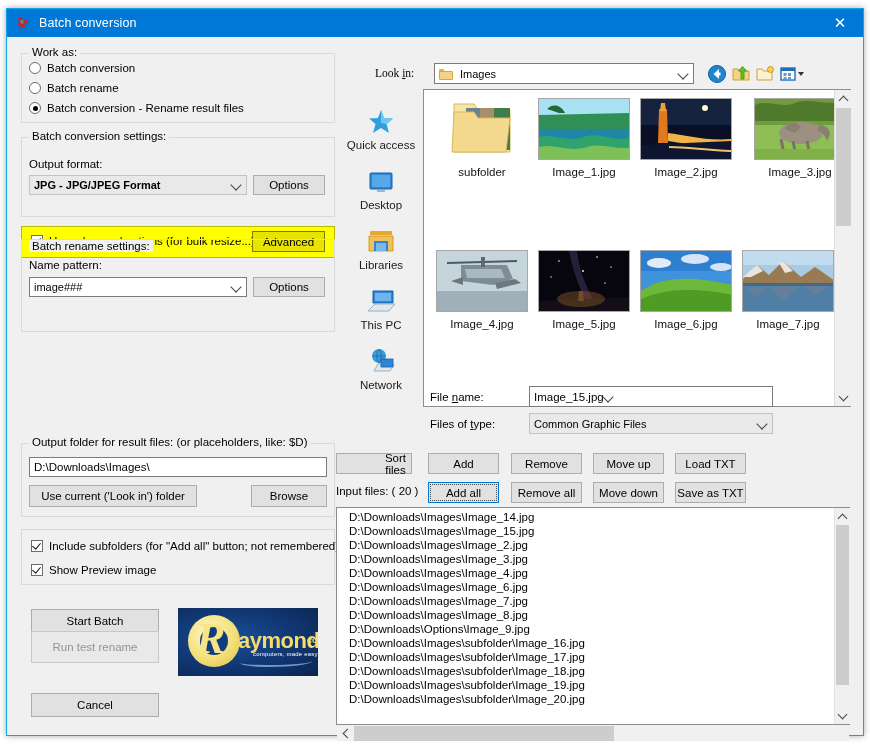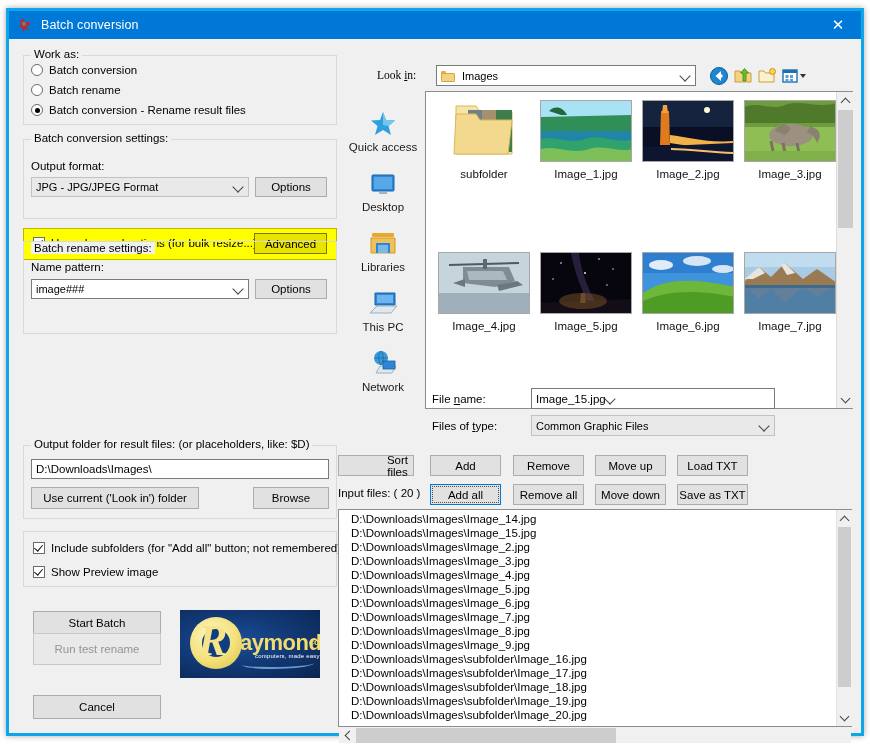--- a/index.html
+++ b/index.html
@@ -1,17 +1,17 @@
 <!DOCTYPE html>
 <html><head>
 <meta charset="utf-8">
 <style>
   html,body{margin:0;padding:0;background:#ffffff;}
   body{width:870px;height:744px;overflow:hidden;font-family:"Liberation Sans",sans-serif;font-size:11.5px;color:#000;}
-  .window{position:absolute;left:6px;top:8px;width:858px;height:728px;background:#f0f0f0;border:3px solid #0ea5e9;box-sizing:border-box;box-shadow:0 0 6px rgba(0,0,0,.35);}
+  .window{position:absolute;left:6px;top:8px;width:858px;height:728px;background:#f0f0f0;border:1px solid #0ea5e9;box-sizing:border-box;box-shadow:0 0 6px rgba(0,0,0,.35);}
   .titlebar{height:28px;background:#0078d7;display:flex;align-items:center;position:relative;}
   .title-icon{width:16px;height:16px;margin-left:8px;position:relative;flex:none;}
   .title-text{color:#fff;font-size:12.5px;margin-left:8px;letter-spacing:.1px;}
   .title-close{position:absolute;right:0;top:0;width:46px;height:28px;display:flex;align-items:center;justify-content:center;color:#fff;font-size:15px;font-family:"Liberation Sans",sans-serif;}
   .client{position:absolute;left:0;top:28px;right:0;bottom:0;background:#f0f0f0;}
 
   
   .grp{position:absolute;border:1px solid #d9d9d9;box-sizing:border-box;}
   .grp-legend{position:absolute;top:-8px;left:7px;background:#f0f0f0;padding:0 3px;font-size:11.5px;color:#000;}
   .btn{background:#e1e1e1;border:1px solid #adadad;box-sizing:border-box;font-family:"Liberation Sans",sans-serif;font-size:11.5px;color:#000;display:flex;align-items:center;justify-content:center;text-align:center;position:absolute;}
@@ -100,21 +100,21 @@
     </div>
     <div class="radio on" style="left:22px;top:65px;">
       <span class="dot"></span>
       <span>Batch conversion - Rename result files</span>
     </div>
 
     <div class="grp" style="left:14px;top:100px;width:314px;height:80px;">
       <span class="grp-legend">Batch conversion settings:</span>
     </div>
     <div class="lbl" style="left:22px;top:121px;">Output format:</div>
-    <div class="combo grey" style="left:22px;top:138px;width:218px;height:20px;">
+    <div class="combo grey" style="left:22px;top:138px;width:218px;height:20px;font-weight:bold;">
       <span>JPG - JPG/JPEG Format</span>
       <span class="arrow"><i class="chev sm" style="margin-top:-3px;display:inline-block;"></i></span>
     </div>
     <div class="btn" style="left:246px;top:138px;width:72px;height:20px;">
       <span>Options</span>
     </div>
 
     <div class="hl" style="left:14px;top:189px;width:314px;height:32px;border:1px solid #b8b800;box-sizing:border-box;"></div>
     <div class="chk on" style="left:24px;top:198px;">
       <span class="box"></span>
@@ -314,21 +314,21 @@
             <path d="M18 10 L26 10 L27 44 L17 44 Z" fill="#e07a1f"></path>
             <path d="M20 4 L24 4 L25 12 L19 12 Z" fill="#f0a23a"></path>
             <path d="M27 34 C45 36 62 42 92 40 L92 50 C62 50 44 44 27 42 Z" fill="#f2b24a"></path>
             <path d="M0 46 L92 42 L92 62 L0 62 Z" fill="#0d1530"></path>
             <path d="M28 48 C48 48 68 52 92 52" stroke="#f4c070" stroke-width="2" fill="none"></path>
           </svg>
         </div>
         <span class="cap">Image_2.jpg</span>
       </div>
 
-      <div class="cell" style="left:314px;top:8px;">
+      <div class="cell" style="left:326px;top:8px;">
         <div class="thumb">
           <svg width="92" height="62" viewBox="0 0 92 62" preserveAspectRatio="none">
             <rect width="92" height="62" fill="#8fbf54"></rect>
             <rect width="92" height="26" fill="#6f9c3e"></rect>
             <path d="M0 6 C14 0 26 10 40 4 C56 -2 72 8 92 2 L92 22 L0 22 Z" fill="#4f7a2b"></path>
             <ellipse cx="46" cy="34" rx="22" ry="11" fill="#9c9180"></ellipse>
             <path d="M30 30 C34 22 42 22 46 28 L40 34 Z" fill="#8a8070"></path>
             <path d="M64 26 C74 26 78 34 72 42 C70 36 66 32 62 32 Z" fill="#8a8070"></path>
             <path d="M26 40 L28 50 M38 42 L40 52 M52 42 L54 52" stroke="#7a7265" stroke-width="3"></path>
             <rect y="50" width="92" height="12" fill="#7fb04a"></rect>
@@ -476,25 +476,24 @@
       <span>Save as TXT</span>
     </div>
 
     <div class="listbox" style="left:329px;top:470px;width:514px;height:218px;">
       <div id="file-rows" style="padding-top:2px;">
           <div class="row">D:\Downloads\Images\Image_14.jpg</div>
           <div class="row">D:\Downloads\Images\Image_15.jpg</div>
           <div class="row">D:\Downloads\Images\Image_2.jpg</div>
           <div class="row">D:\Downloads\Images\Image_3.jpg</div>
           <div class="row">D:\Downloads\Images\Image_4.jpg</div>
-          <div class="row">D:\Downloads\Images\Image_5.jpg</div>
           <div class="row">D:\Downloads\Images\Image_6.jpg</div>
           <div class="row">D:\Downloads\Images\Image_7.jpg</div>
           <div class="row">D:\Downloads\Images\Image_8.jpg</div>
-          <div class="row">D:\Downloads\Images\Image_9.jpg</div>
+          <div class="row">D:\Downloads\Options\Image_9.jpg</div>
           <div class="row">D:\Downloads\Images\subfolder\Image_16.jpg</div>
           <div class="row">D:\Downloads\Images\subfolder\Image_17.jpg</div>
           <div class="row">D:\Downloads\Images\subfolder\Image_18.jpg</div>
           <div class="row">D:\Downloads\Images\subfolder\Image_19.jpg</div>
           <div class="row">D:\Downloads\Images\subfolder\Image_20.jpg</div>
         </div>
     </div>
 
     <div class="vscroll" style="left:827px;top:471px;width:15px;height:216px;border-left:1px solid #e2e2e2;">
       <div class="ar" style="top:0;width:15px;">

